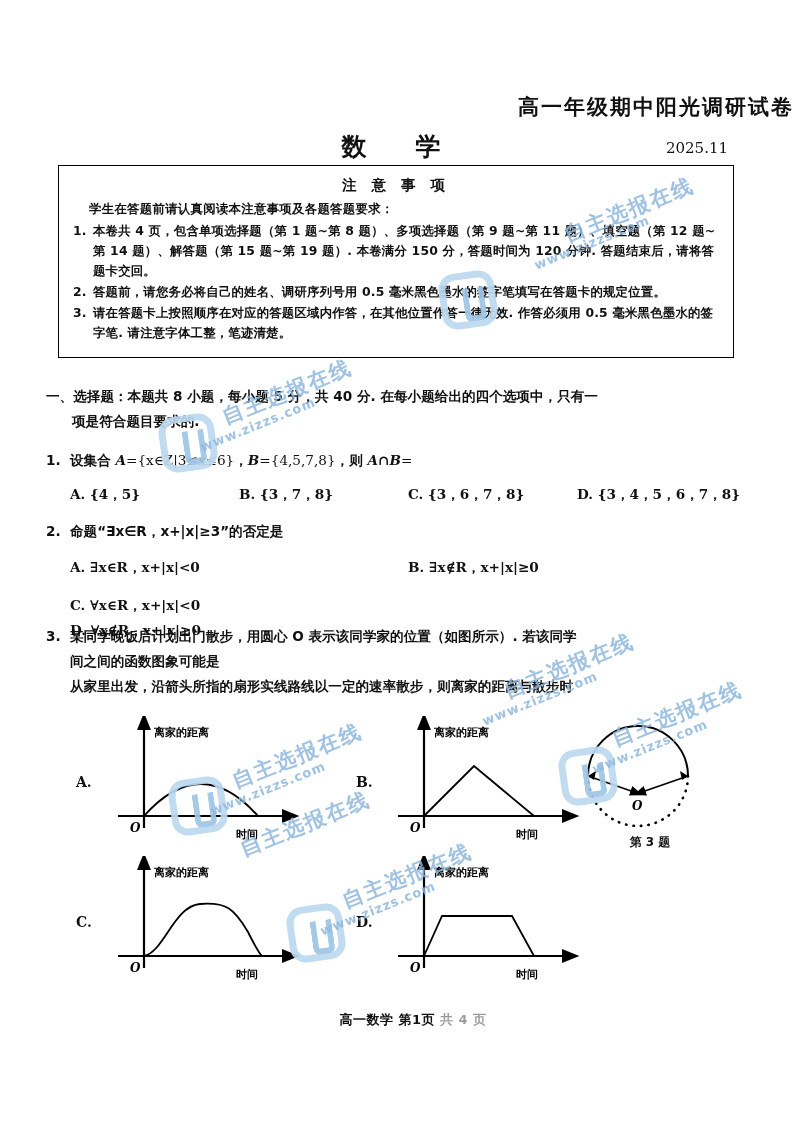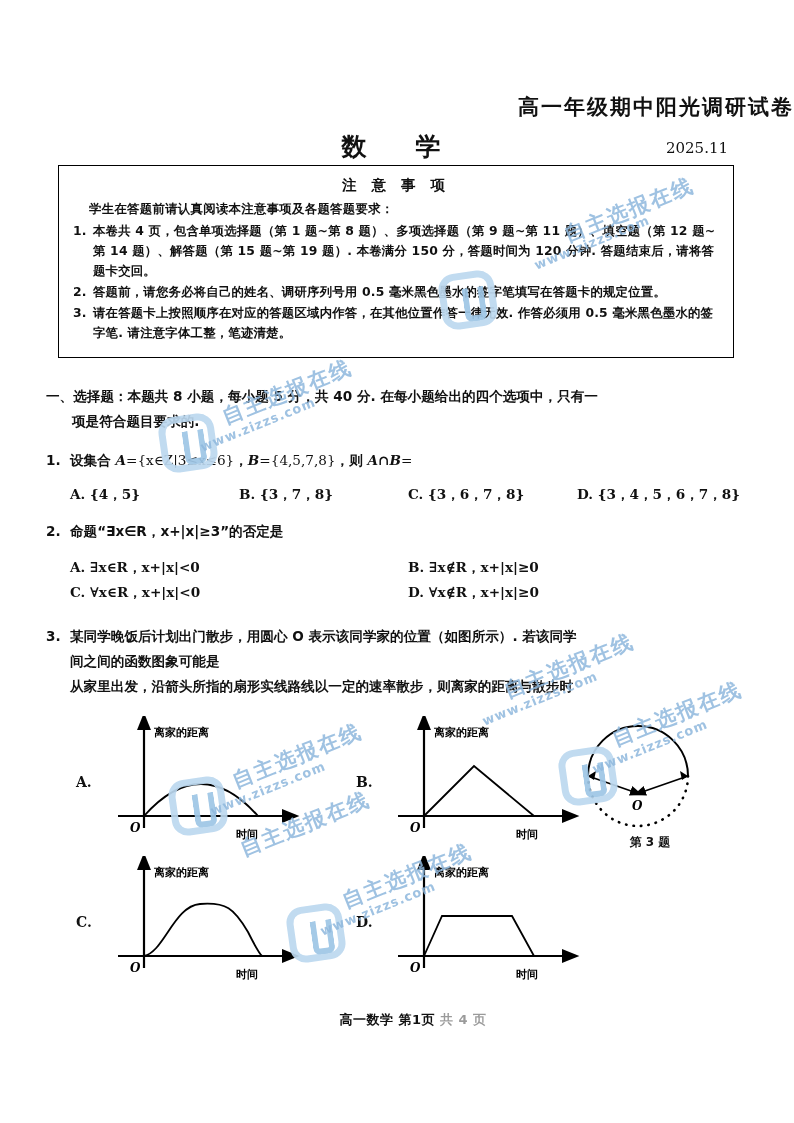--- a/index.html
+++ b/index.html
@@ -332,21 +332,21 @@
 
   <div class="q" style="top:519px;">
     <div class="q-stem">
       <span class="q-num">2.</span>
       <span class="q-text">命题“∃x∈R，x+|x|≥3”的否定是</span>
     </div>
     <div class="opts-row opts-2" style="margin-top:11px;">
       <span class="opt">A.  ∃x∈R，x+|x|&lt;0</span>
       <span class="opt">B.  ∃x∉R，x+|x|≥0</span>
     </div>
-    <div class="opts-row opts-2" style="">
+    <div class="opts-row opts-2" style="margin-top:13px;flex-direction:column;">
       <span class="opt">C.  ∀x∈R，x+|x|&lt;0</span>
       <span class="opt">D.  ∀x∉R，x+|x|≥0</span>
     </div>
   </div>
 
   <div class="q" style="top:624px;">
     <div class="q-stem">
       <span class="q-num">3.</span>
       <span class="q-text">
         <span>某同学晚饭后计划出门散步，用圆心 O 表示该同学家的位置（如图所示）. 若该同学</span>

